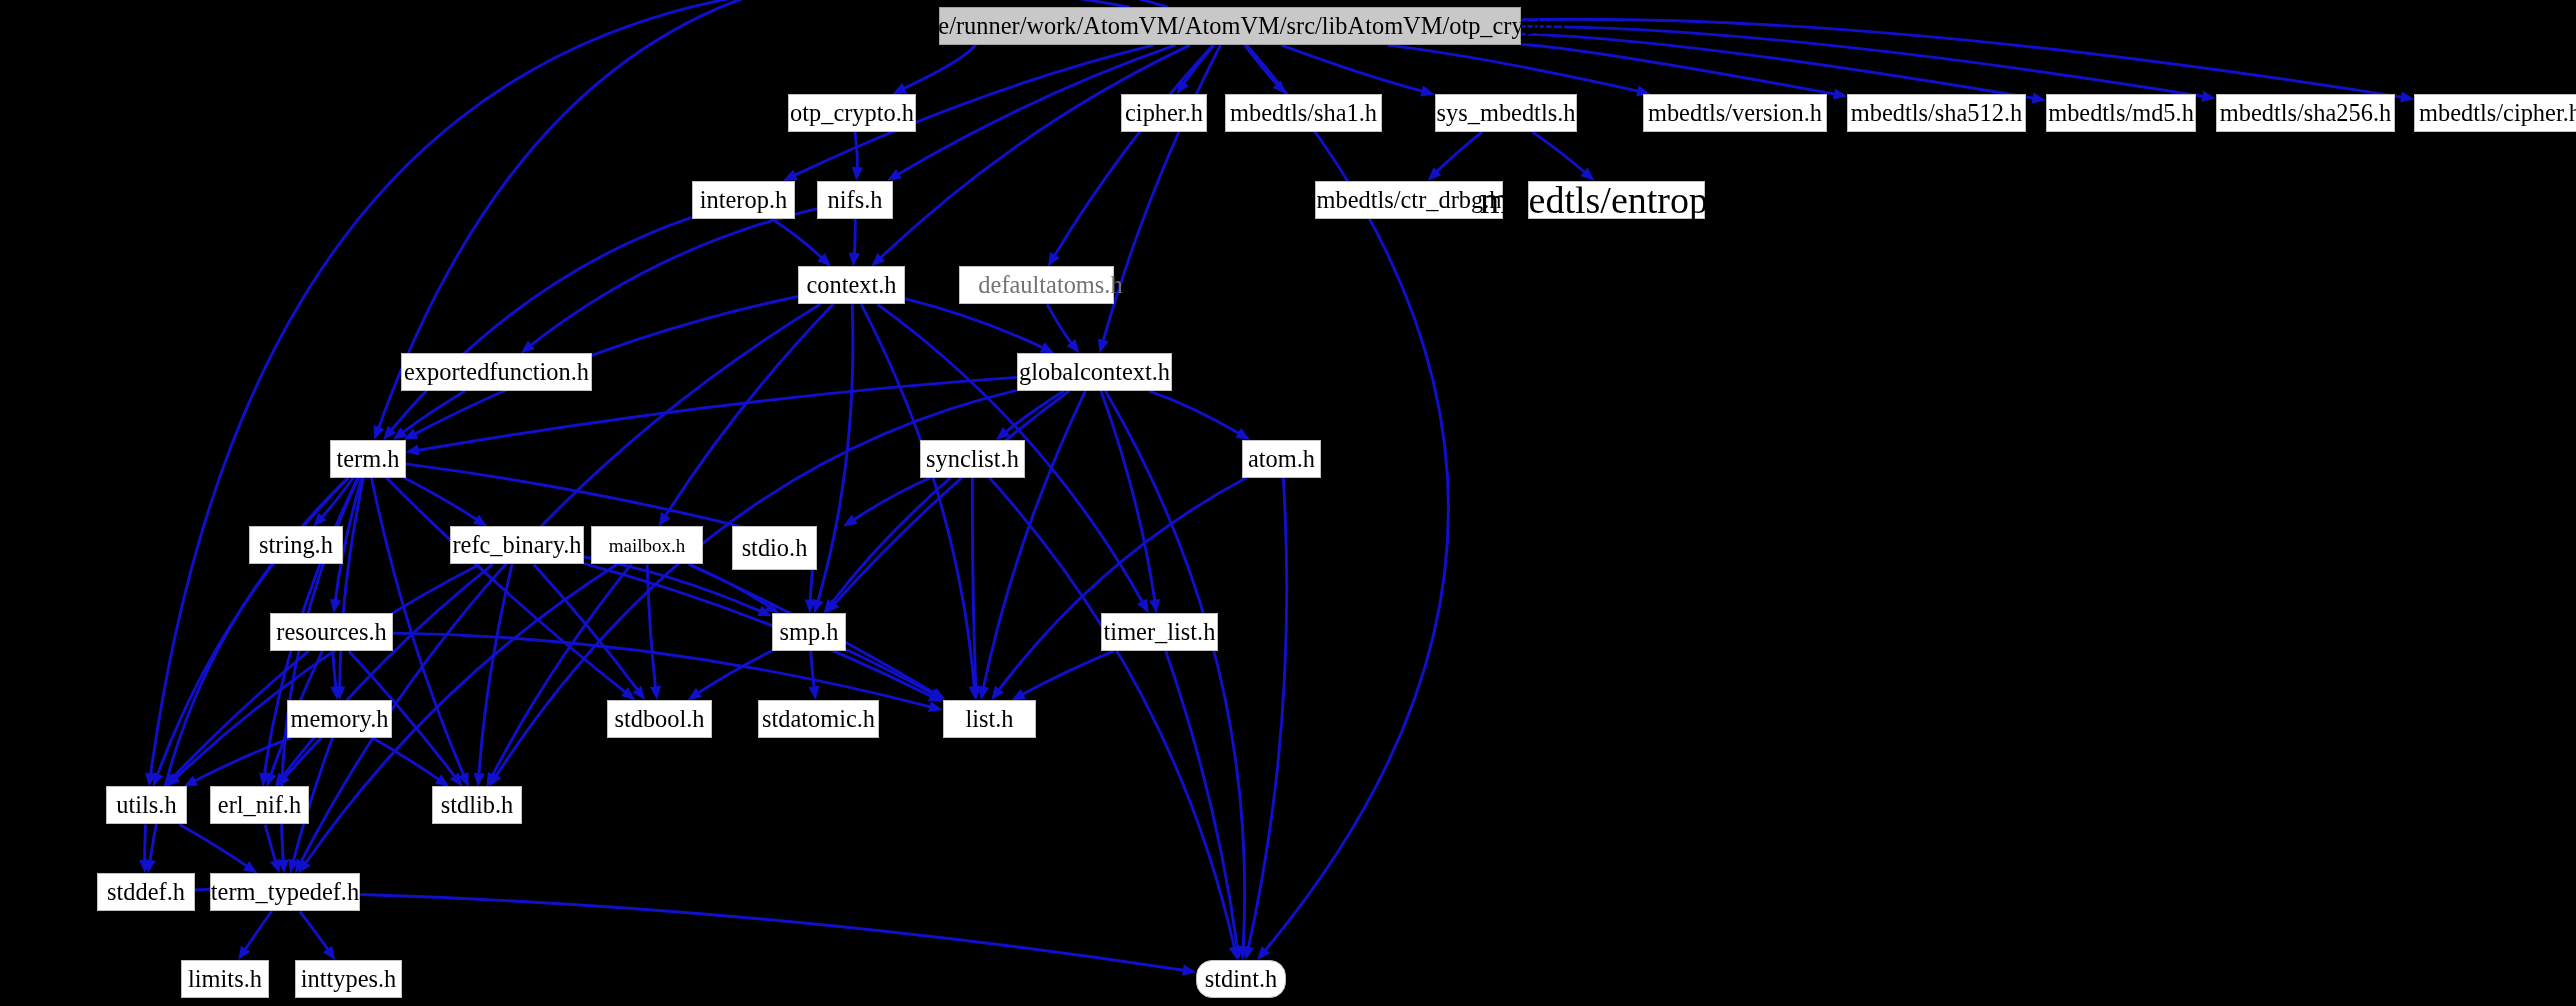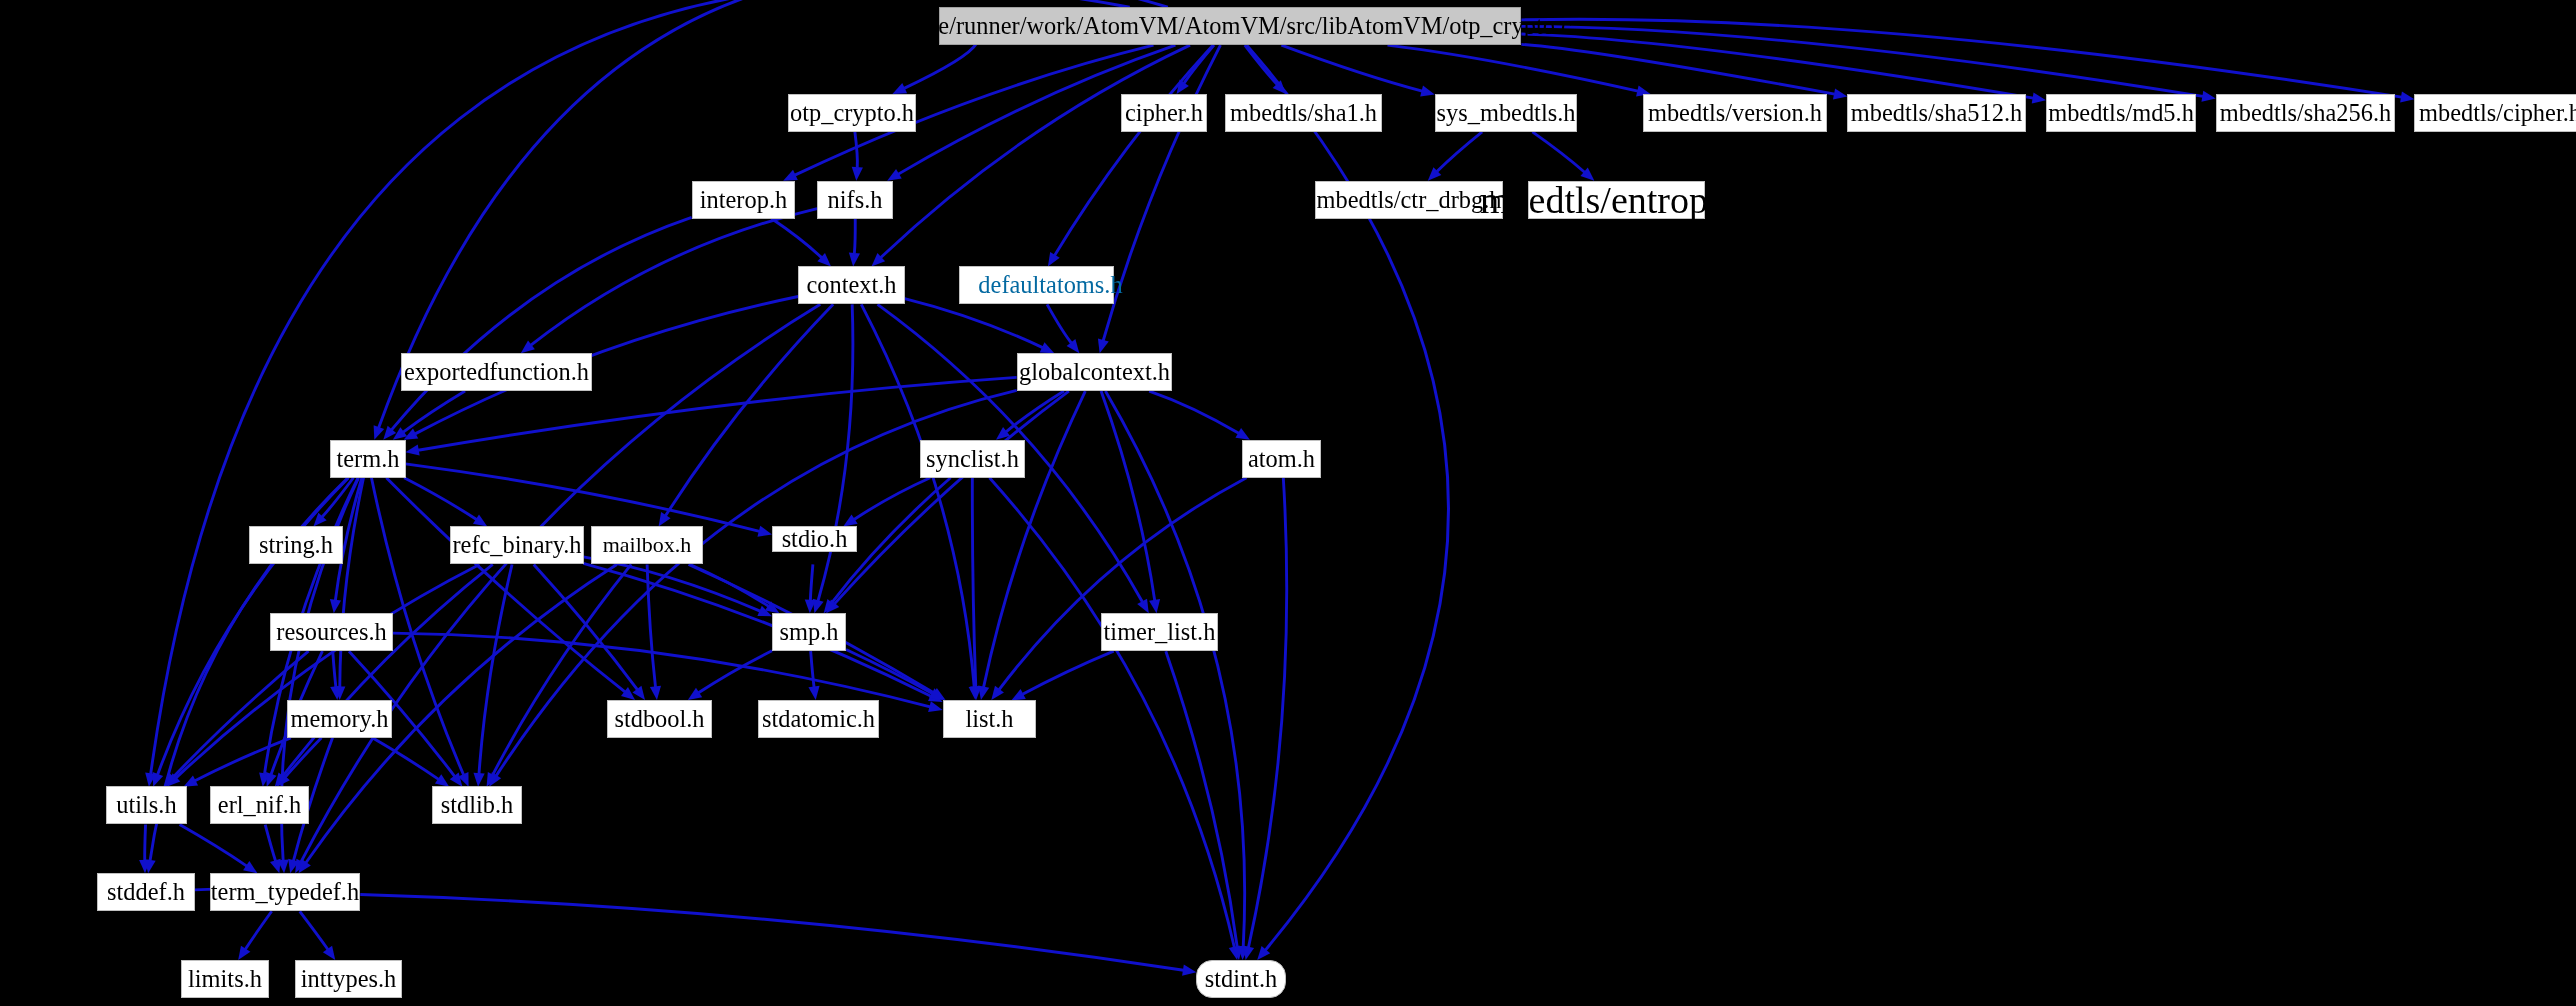--- a/index.html
+++ b/index.html
@@ -255,21 +255,21 @@
       </div>
       <div class="gnode" style="left: 1315px; top: 181px; width: 188px; height: 38px; font-size: 24.4px; background: rgb(255, 255, 255); border-color: rgb(192, 192, 192); color: rgb(0, 0, 0);">
         <span class="lbl">mbedtls/ctr_drbg.h</span>
       </div>
       <div class="gnode" style="left: 1528px; top: 181px; width: 177px; height: 38px; font-size: 38px; background: rgb(255, 255, 255); border-color: rgb(192, 192, 192); color: rgb(0, 0, 0);">
         <span class="lbl">mbedtls/entropy.h</span>
       </div>
       <div class="gnode" style="left: 798px; top: 266px; width: 107px; height: 38px; font-size: 24.4px; background: rgb(255, 255, 255); border-color: rgb(192, 192, 192); color: rgb(0, 0, 0);">
         <span class="lbl">context.h</span>
       </div>
-      <div class="gnode" style="left: 959px; top: 266px; width: 155px; height: 38px; font-size: 24.4px; background: rgb(255, 255, 255); border-color: rgb(192, 192, 192); color: #0369a1; padding-left: 28px;">
+      <div class="gnode" style="left: 959px; top: 266px; width: 155px; height: 38px; font-size: 24.4px; background: rgb(255, 255, 255); border-color: rgb(192, 192, 192); color: #737373; padding-left: 28px;">
         <span class="lbl">defaultatoms.h</span>
       </div>
       <div class="gnode" style="left: 401px; top: 353px; width: 191px; height: 38px; font-size: 24.4px; background: rgb(255, 255, 255); border-color: rgb(192, 192, 192); color: rgb(0, 0, 0);">
         <span class="lbl">exportedfunction.h</span>
       </div>
       <div class="gnode" style="left: 1017px; top: 353px; width: 155px; height: 38px; font-size: 24.4px; background: rgb(255, 255, 255); border-color: rgb(192, 192, 192); color: rgb(0, 0, 0);">
         <span class="lbl">globalcontext.h</span>
       </div>
       <div class="gnode" style="left: 330px; top: 440px; width: 76px; height: 38px; font-size: 24.4px; background: rgb(255, 255, 255); border-color: rgb(192, 192, 192); color: rgb(0, 0, 0);">
         <span class="lbl">term.h</span>
@@ -279,24 +279,24 @@
       </div>
       <div class="gnode" style="left: 1242px; top: 440px; width: 79px; height: 38px; font-size: 24.4px; background: rgb(255, 255, 255); border-color: rgb(192, 192, 192); color: rgb(0, 0, 0);">
         <span class="lbl">atom.h</span>
       </div>
       <div class="gnode" style="left: 249px; top: 526px; width: 94px; height: 38px; font-size: 24.4px; background: rgb(255, 255, 255); border-color: rgb(192, 192, 192); color: rgb(0, 0, 0);">
         <span class="lbl">string.h</span>
       </div>
       <div class="gnode" style="left: 450px; top: 526px; width: 134px; height: 38px; font-size: 24.4px; background: rgb(255, 255, 255); border-color: rgb(192, 192, 192); color: rgb(0, 0, 0);">
         <span class="lbl">refc_binary.h</span>
       </div>
-      <div class="gnode" style="left: 591px; top: 526px; width: 112px; height: 38px; font-size: 22px; background: rgb(255, 255, 255); border-color: rgb(192, 192, 192); color: rgb(0, 0, 0);">
+      <div class="gnode" style="left: 591px; top: 526px; width: 112px; height: 38px; font-size: 19px; background: rgb(255, 255, 255); border-color: rgb(192, 192, 192); color: rgb(0, 0, 0);">
         <span class="lbl">mailbox.h</span>
       </div>
-      <div class="gnode" style="left: 772px; top: 526px; width: 85px; height: 26px; font-size: 24.4px; background: rgb(255, 255, 255); border-color: rgb(192, 192, 192); color: rgb(0, 0, 0);">
+      <div class="gnode" style="left: 732px; top: 526px; width: 85px; height: 44px; font-size: 24.4px; background: rgb(255, 255, 255); border-color: rgb(192, 192, 192); color: rgb(0, 0, 0);">
         <span class="lbl">stdio.h</span>
       </div>
       <div class="gnode" style="left: 270px; top: 613px; width: 123px; height: 38px; font-size: 24.4px; background: rgb(255, 255, 255); border-color: rgb(192, 192, 192); color: rgb(0, 0, 0);">
         <span class="lbl">resources.h</span>
       </div>
       <div class="gnode" style="left: 772px; top: 613px; width: 74px; height: 38px; font-size: 24.4px; background: rgb(255, 255, 255); border-color: rgb(192, 192, 192); color: rgb(0, 0, 0);">
         <span class="lbl">smp.h</span>
       </div>
       <div class="gnode" style="left: 1101px; top: 613px; width: 117px; height: 38px; font-size: 24.4px; background: rgb(255, 255, 255); border-color: rgb(192, 192, 192); color: rgb(0, 0, 0);">
         <span class="lbl">timer_list.h</span>

